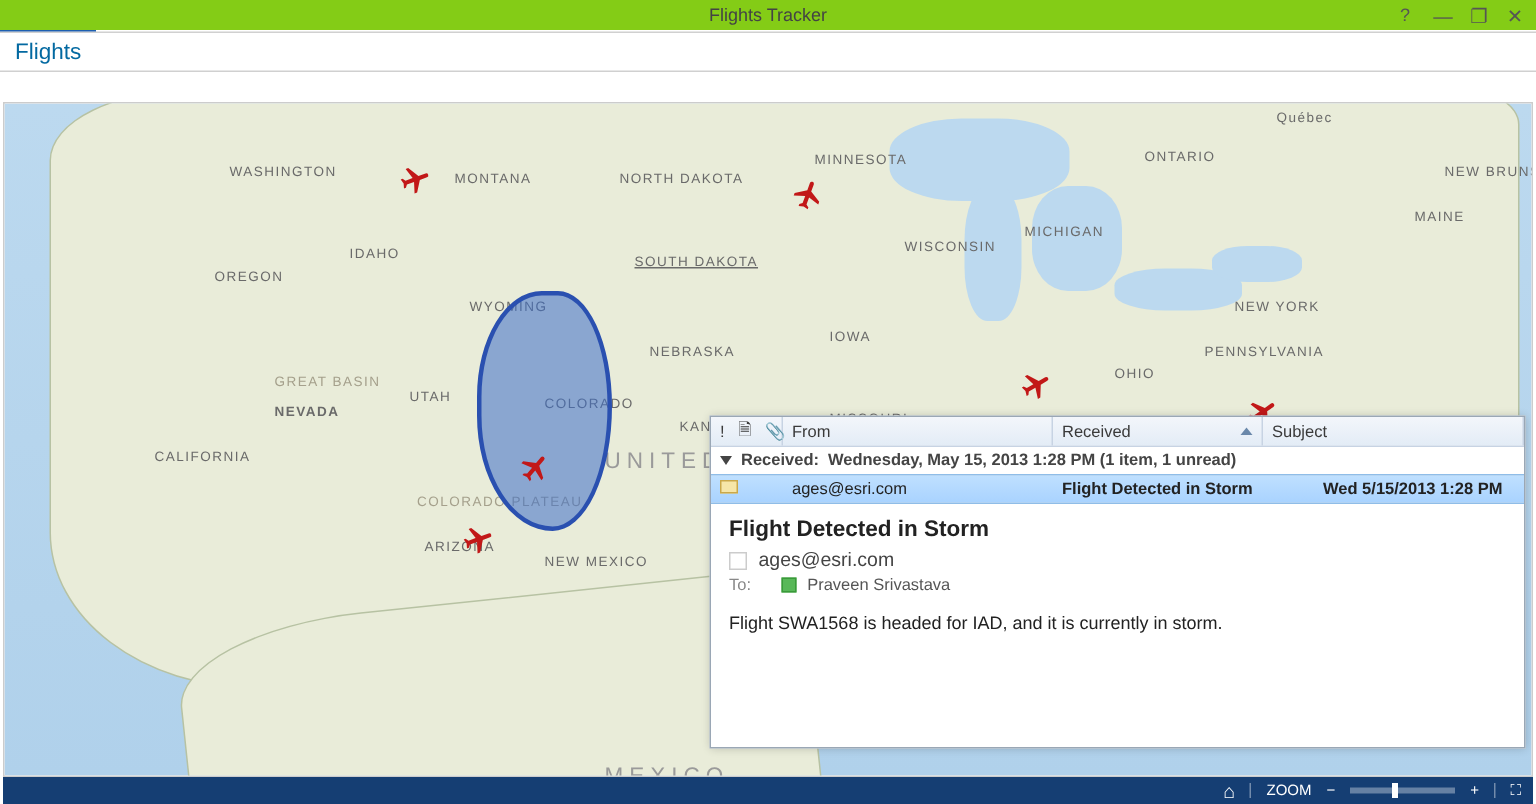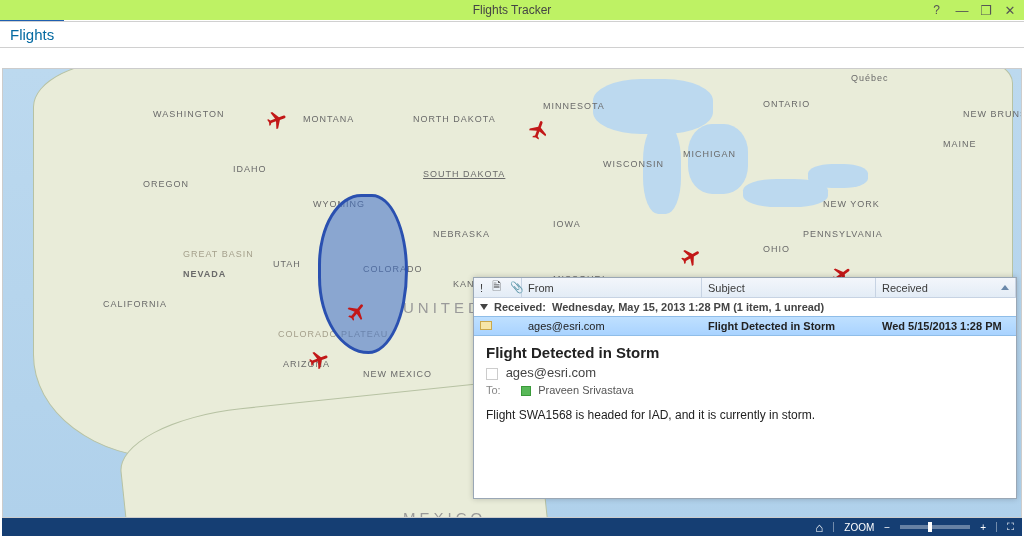--- a/index.html
+++ b/index.html
@@ -1,18 +1,18 @@
 <!DOCTYPE html>
 <html><head>
 <meta charset="utf-8">
 <style>
   * { box-sizing: border-box; margin: 0; padding: 0; }
   body { font-family: "Segoe UI", Tahoma, sans-serif; font-size: 12px; background: #fff; width: 1024px; height: 536px; overflow: hidden; position: relative; }
 
-  .title-bar { height: 20px; background: #bef264; display: flex; align-items: center; justify-content: center; position: relative; padding: 0 4px; }
+  .title-bar { height: 20px; background: #84cc16; display: flex; align-items: center; justify-content: center; position: relative; padding: 0 4px; }
   .title-bar .win-controls { position: absolute; right: 4px; top: 0; display: flex; gap: 4px; align-items: center; height: 20px; color: #555; }
   .title-bar .help { position: absolute; right: 84px; top: 0; height: 20px; display:flex; align-items:center; color:#555; }
   .title-text { font-size: 12px; color: #444; }
 
   .menu-bar { height: 22px; display: flex; align-items: stretch; border-bottom: 1px solid #d0d0d0; }
   .menu-item { padding: 0 14px; display:flex; align-items:center; font-size: 12px; color: #333; cursor:pointer; }
   .menu-item.file { background: #1f5fb0; color: #fff; font-weight: 600; letter-spacing: .5px; padding: 0 18px; }
   .ribbon-title { height: 26px; display:flex; align-items:center; padding: 0 10px; color: #0369a1; font-size: 15px; border-bottom: 1px solid #d0d0d0; }
 
   .map-area { position: absolute; left: 2px; right: 2px; top: 68px; bottom: 18px; overflow:hidden; border:1px solid #ccc; }
@@ -97,21 +97,21 @@
     <span class="map-label" style="left:300px; top:45px;">MONTANA</span>
     <span class="map-label" style="left:410px; top:45px;">NORTH DAKOTA</span>
     <span class="map-label" style="left:540px; top:32px;">MINNESOTA</span>
     <span class="map-label" style="left:600px; top:90px;">WISCONSIN</span>
     <span class="map-label" style="left:680px; top:80px;">MICHIGAN</span>
     <span class="map-label" style="left:140px; top:110px;">OREGON</span>
     <span class="map-label" style="left:230px; top:95px;">IDAHO</span>
     <span class="map-label" style="left:310px; top:130px;">WYOMING</span>
     <span class="map-label" style="left:420px; top:100px;text-decoration:underline;">SOUTH DAKOTA</span>
     <span class="map-label" style="left:550px; top:150px;">IOWA</span>
-    <span class="map-label" style="left:740px; top:175px;margin-left:20px;">OHIO</span>
+    <span class="map-label" style="left:740px; top:175px;">OHIO</span>
     <span class="map-label" style="left:800px; top:160px;">PENNSYLVANIA</span>
     <span class="map-label" style="left:820px; top:130px;">NEW YORK</span>
     <span class="map-label" style="left:430px; top:160px;">NEBRASKA</span>
     <span class="map-label" style="left:180px; top:200px;font-weight:bold;">NEVADA</span>
     <span class="map-label" style="left:270px; top:190px;">UTAH</span>
     <span class="map-label" style="left:360px; top:195px;">COLORADO</span>
     <span class="map-label" style="left:450px; top:210px;">KANSAS</span>
     <span class="map-label" style="left:550px; top:205px;">MISSOURI</span>
     <span class="map-label" style="left:700px; top:220px;">KENTUCKY</span>
     <span class="map-label" style="left:830px; top:215px;">VIRGINIA</span>
@@ -167,25 +167,25 @@
   </div>
 
   <div class="mail-panel">
     <div class="mail-header">
       <div class="hcell mh-icons">
         <span>!</span>&nbsp;
         <span>🗎</span>&nbsp;
         <span>📎</span>
       </div>
       <div class="hcell mh-from">From</div>
-      <div class="hcell mh-subject">Subject</div>
       <div class="hcell mh-received">
         <span>Received</span>
         <span class="sort-caret"></span>
       </div>
+      <div class="hcell mh-subject">Subject</div>
     </div>
     <div class="mail-group">
       <span class="tri"></span>
       <span>Received:</span>
       <span style="font-weight:600;">Wednesday, May 15, 2013 1:28 PM (1 item, 1 unread)</span>
     </div>
     <div class="mail-row">
       <div class="rcell r-icon"><span class="env"></span></div>
       <div class="rcell r-from">ages@esri.com</div>
       <div class="rcell r-subject">Flight Detected in Storm</div>

